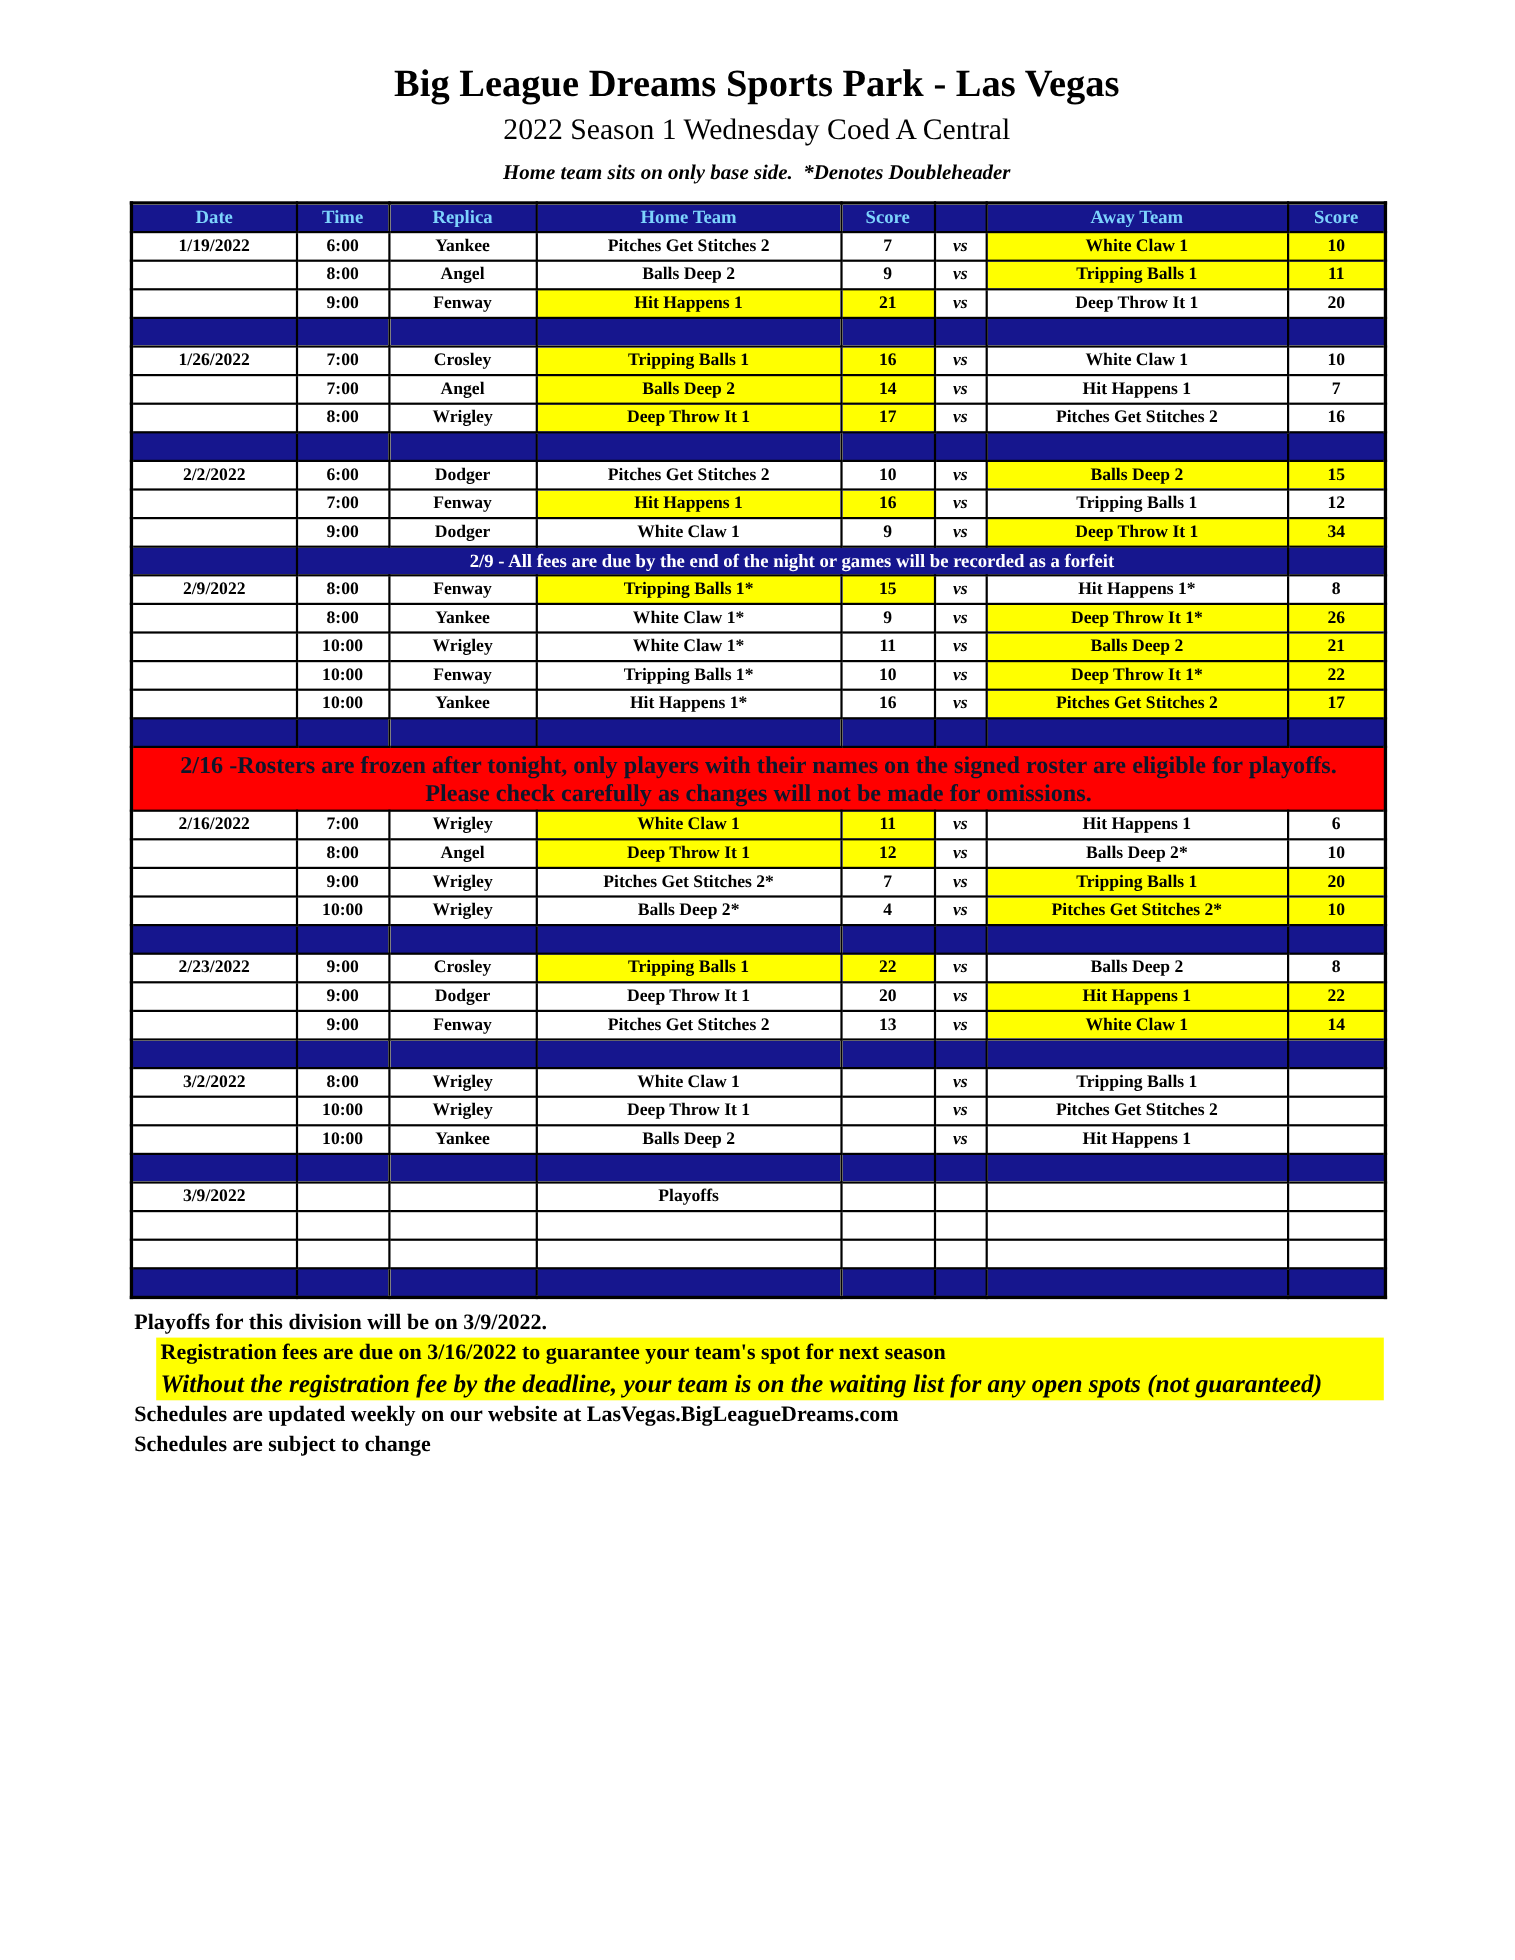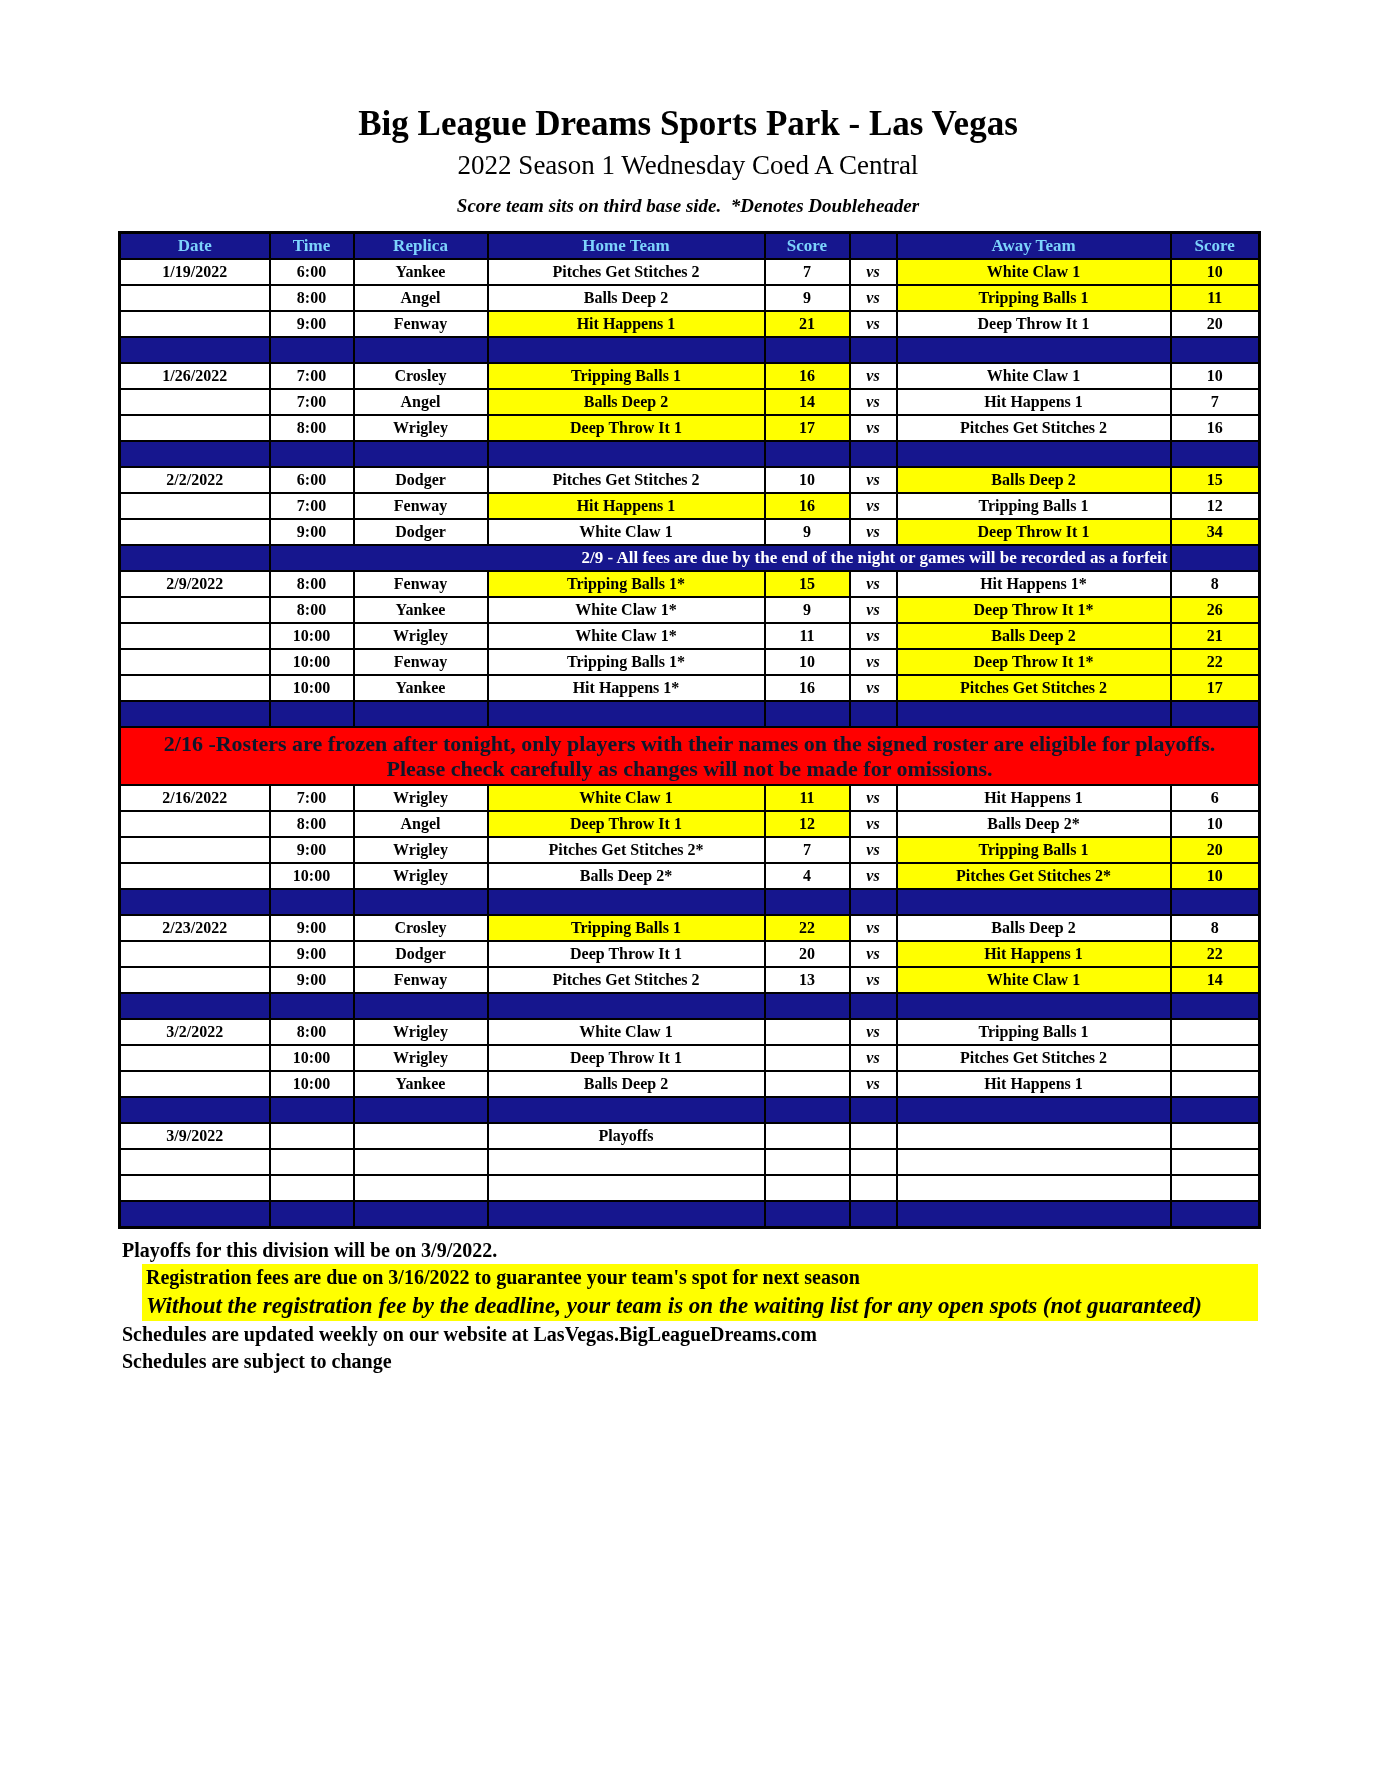--- a/index.html
+++ b/index.html
@@ -1,52 +1,52 @@
 <!DOCTYPE html>
 <html style="--navy: #16168E; --yellow: #FFFF00; --red: #FF0000;"><head>
 <meta charset="utf-8">
 <style>
   html,body{margin:0;padding:0;}
   body{
     width:1377px;height:1782px;background:#ffffff;position:relative;
     font-family:"Liberation Serif","DejaVu Serif",serif;font-weight:bold;color:#000;
   }
   .doc{width:1140px;margin-left:118px;}
-  .titles{text-align:center;padding-top:104px;}
+  .titles{text-align:center;padding-top:56px;}
   .title{font-size:35px;font-weight:bold;letter-spacing:0px;}
   .subtitle{font-size:27px;font-weight:normal;margin-top:6px;}
   .topnote{font-size:19px;font-weight:bold;font-style:italic;margin-top:14px;white-space:pre;}
   table.sched{
     border-collapse:collapse;table-layout:fixed;width:1140px;margin-top:14px;
     border:3px solid #000;
   }
   table.sched td{
     border:2px solid #000;height:24px;text-align:center;vertical-align:middle;
     font-size:16px;font-weight:bold;padding:0 2px;overflow:hidden;white-space:nowrap;
   }
   tr.hdr td{background:var(--navy);color:#7dd3fc;font-size:17px;}
   tr.spacer td{background:var(--navy);}
   td.hl{background:var(--yellow);}
   td.vs{font-style:italic;font-size:15px;}
-  tr.noterow td{background:var(--navy);color:#fff;font-size:17px;text-align:right;}
+  tr.noterow td{background:var(--navy);color:#fff;font-size:17px;}
   tr.banner td{background:var(--red);color:#0f172a;font-size:22px;height:52px;padding:2px 0;}
   tr.banner .bline{line-height:25px;}
   .footer{margin-top:8px;}
   .f-line{font-size:20px;font-weight:bold;padding:2px 4px;}
   .f-highlight{background:var(--yellow);margin-left:24px;}
   .f-small{font-size:23px;font-style:italic;}
 </style>
 </head>
 <body>
 
 <div class="doc">
   <div class="titles">
     <div class="title">Big League Dreams Sports Park - Las Vegas</div>
     <div class="subtitle">2022 Season 1 Wednesday Coed A Central</div>
-    <div class="topnote">Score team sits on third base side.  *Denotes Doubleheader</div>
+    <div class="topnote">Home team sits on only base side.  *Denotes Doubleheader</div>
   </div>
 
   <table class="sched">
     <colgroup>
       <col style="width:150px">
         <col style="width:84px">
         <col style="width:134px">
       <col style="width:277px">
         <col style="width:85px">
         <col style="width:47px">

